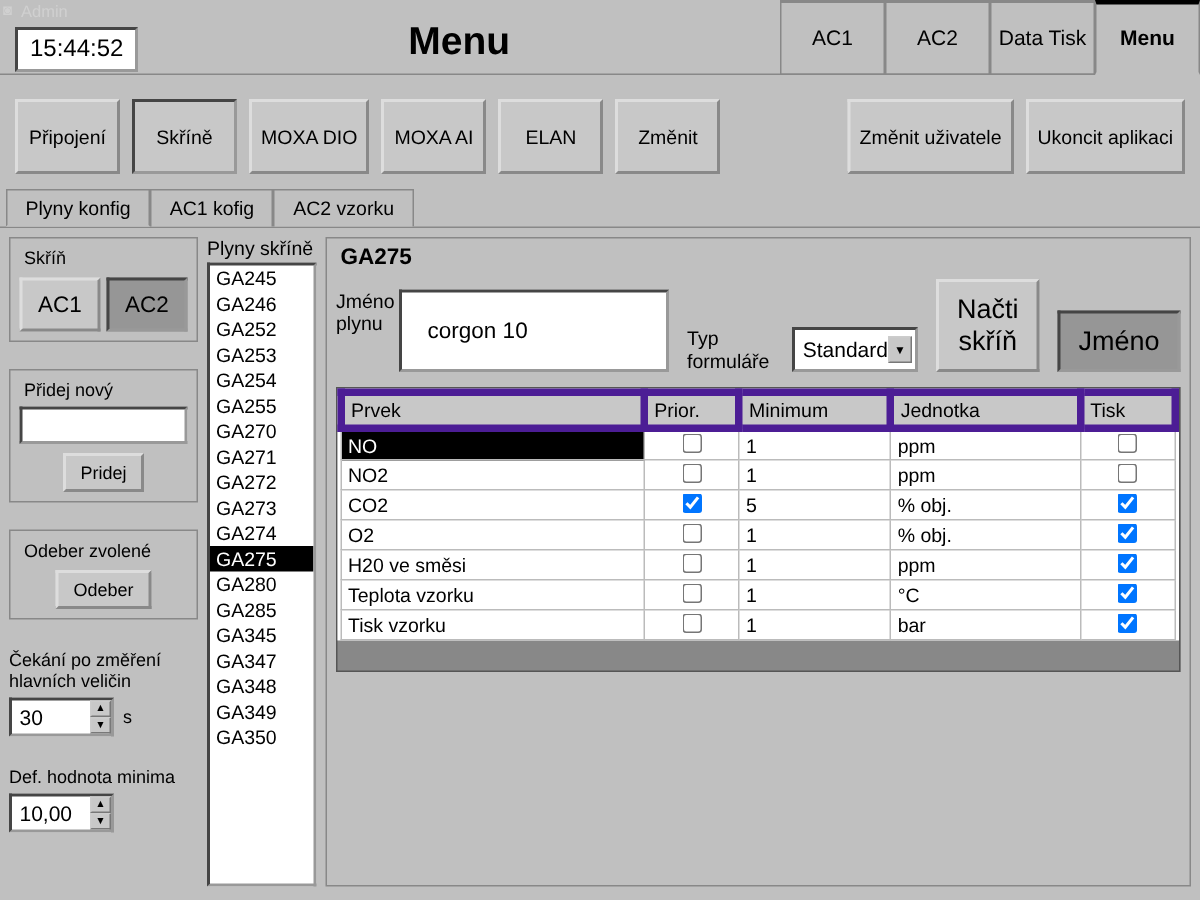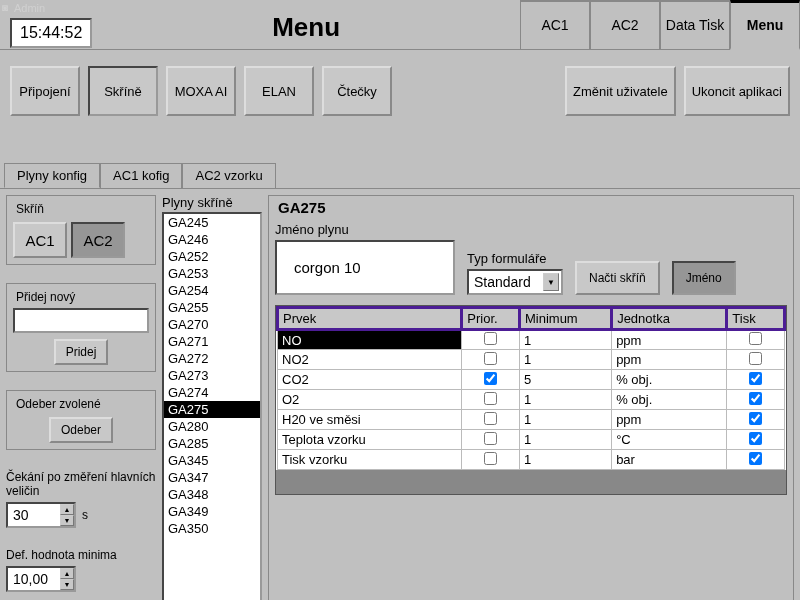--- a/index.html
+++ b/index.html
@@ -10,21 +10,21 @@
 .time-box { background: #fff; border: 2px inset #999; padding: 4px 8px; margin-left: 10px; margin-top: 18px; font-size: 16px; }
 .menu-title { font-size: 26px; font-weight: bold; flex: 1; text-align: center; margin-top: 12px; }
 .top-tabs { display: flex; }
 .top-tab { width: 70px; height: 50px; border: 1px solid #888; border-top: 2px solid #888; display: flex; align-items: center; justify-content: center; font-size: 14px; text-align: center; line-height: 1.2; cursor: pointer; }
 .top-tab.active { border-bottom: 2px solid #c0c0c0; border-top: 3px solid #000; font-weight: bold; }
 .toolbar { display: flex; padding: 16px 10px 10px; gap: 8px; }
 .tool-btn { min-width: 70px; height: 50px; border: 2px outset #ddd; background: #c8c8c8; display: flex; align-items: center; justify-content: center; font-size: 13px; text-align: center; cursor: pointer; padding: 0 6px; }
 .tool-btn.pressed { border: 2px inset #999; background: #c8c8c8; }
 .spacer { flex: 1; }
 .tab-bar { display: flex; margin-left: 4px; }
-.tab { padding: 4px 12px; border: 1px solid #888; border-bottom: none; background: #c0c0c0; cursor: pointer; font-size: 13px; margin-top: 37px; }
+.tab { padding: 4px 12px; border: 1px solid #888; border-bottom: none; background: #c0c0c0; cursor: pointer; font-size: 13px; }
 .tab.active { background: #c0c0c0; border-bottom: 1px solid #c0c0c0; position: relative; z-index: 2; }
 .content { display: flex; border-top: 1px solid #888; padding: 6px; height: 446px; }
 .left-col { width: 150px; display: flex; flex-direction: column; gap: 18px; }
 .fieldset { border: 1px solid #888; padding: 6px; }
 .fieldset-title { font-size: 12px; margin-top: -12px; background: #c0c0c0; display: inline-block; padding: 0 3px; }
 .ac-btns { display: flex; gap: 4px; margin-top: 6px; }
 .ac-btn { width: 54px; height: 36px; border: 2px outset #ddd; background: #c8c8c8; display: flex; align-items: center; justify-content: center; font-size: 15px; cursor: pointer; }
 .ac-btn.pressed { border: 2px inset #999; background: #969696; }
 .text-input { width: 100%; border: 2px inset #999; padding: 3px; margin-top: 4px; font-size: 13px; }
 .small-btn { padding: 4px 10px; border: 2px outset #ddd; background: #c8c8c8; cursor: pointer; margin-top: 6px; font-size: 12px; display: inline-block; }
@@ -34,31 +34,31 @@
 .spin-btns { display: flex; flex-direction: column; }
 .spin-btn { width: 14px; height: 11px; border: 1px outset #ccc; background: #c8c8c8; font-size: 7px; display: flex; align-items: center; justify-content: center; cursor: pointer; }
 .list-col { width: 100px; display: flex; flex-direction: column; margin-left: 6px; }
 .list-label { font-size: 13px; padding-bottom: 2px; }
 .listbox { flex: 1; border: 2px inset #999; background: #fff; overflow-y: scroll; }
 .list-item { padding: 1px 4px; font-size: 13px; cursor: pointer; }
 .list-item.selected { background: #000; color: #fff; }
 .main-col { flex: 1; margin-left: 6px; border: 1px solid #888; padding: 6px; position: relative; }
 .ga-title { font-size: 15px; font-weight: bold; margin-top: -14px; background: #c0c0c0; display: inline-block; padding: 0 3px; }
 .form-row { display: flex; gap: 12px; margin-top: 6px; align-items: flex-end; }
-.form-group { display: flex; flex-direction: column; gap: 3px; justify-content: space-between; }
+.form-group { display: flex; gap: 3px; justify-content: space-between; }
 .form-label { font-size: 13px; }
 .form-input { border: 2px inset #999; padding: 17px; font-size: 15px; width: 180px; }
 .select { border: 2px inset #999; background: #fff; padding: 2px; font-size: 14px; width: 96px; display: flex; align-items: center; }
 .select-val { flex: 1; padding-left: 3px; }
 .select-btn { width: 16px; height: 18px; border: 1px outset #ccc; background: #c8c8c8; display: flex; align-items: center; justify-content: center; font-size: 8px; cursor: pointer; }
-.btn-main { padding: 8px 12px; border: 2px outset #ddd; background: #c8c8c8; cursor: pointer; font-size: 12px; text-align: center; }
+.btn-main { padding: 8px 12px; border: 2px outset #ddd; background: #c8c8c8; cursor: pointer; font-size: 18px; text-align: center; }
 .btn-main.pressed { border: 2px inset #999; background: #969696; }
 .grid-wrap { margin-top: 10px; border: 1px solid #555; background: #888; height: 190px; }
 .grid { width: 100%; border-collapse: collapse; background: #fff; }
-.grid th { background: #c8c8c8; border: 3px solid #4c1d95; padding: 2px 4px; text-align: left; font-weight: normal; font-size: 13px; }
+.grid th { background: #c8c8c8; border: 5px solid #4c1d95; padding: 2px 4px; text-align: left; font-weight: normal; font-size: 13px; }
 .grid td { border: 1px solid #bbb; padding: 1px 4px; font-size: 13px; height: 20px; }
 .grid tr.selected td:first-child { background: #000; color: #fff; }
 .chk { text-align: center; }
 .small-label { font-size: 12px; margin-top: 2px; }
 </style>
 </head>
 <body>
 
 <div class="header">
   <span class="admin-icon">◙</span>
@@ -72,24 +72,27 @@
         <span>Data Tisk</span>
       </div>
     <div class="top-tab active">Menu</div>
   </div>
 </div>
 
 <div class="toolbar">
   <div class="tool-btn">Připojení</div>
   <div class="tool-btn pressed">Skříně</div>
   <div class="tool-btn">
+      <span style="white-space:pre-line">MOXA DIO</span>
+    </div>
+  <div class="tool-btn">
       <span style="white-space:pre-line">MOXA AI</span>
     </div>
   <div class="tool-btn">ELAN</div>
-  <div class="tool-btn">Čtečky</div>
+  <div class="tool-btn">Změnit</div>
   <div class="spacer"></div>
   <div class="tool-btn">
       <span style="white-space:pre-line">Změnit uživatele</span>
     </div>
   <div class="tool-btn">
       <span style="white-space:pre-line">Ukoncit aplikaci</span>
     </div>
 </div>
 
 <div class="tab-bar">

